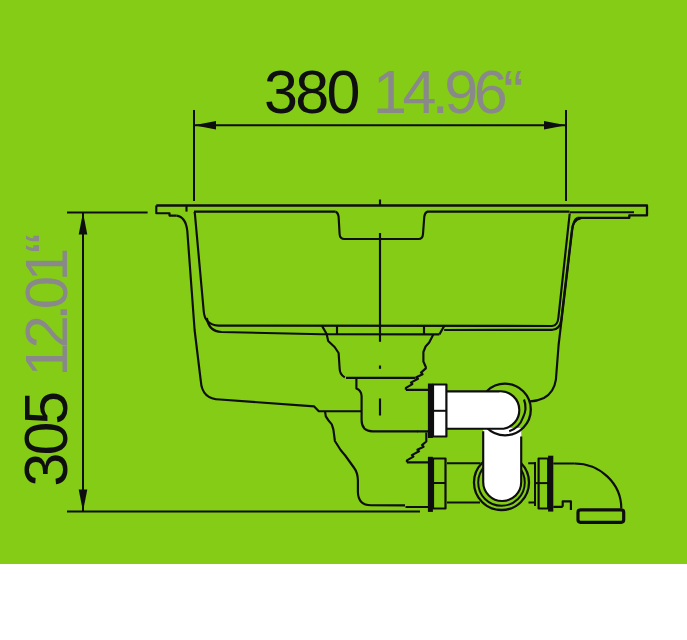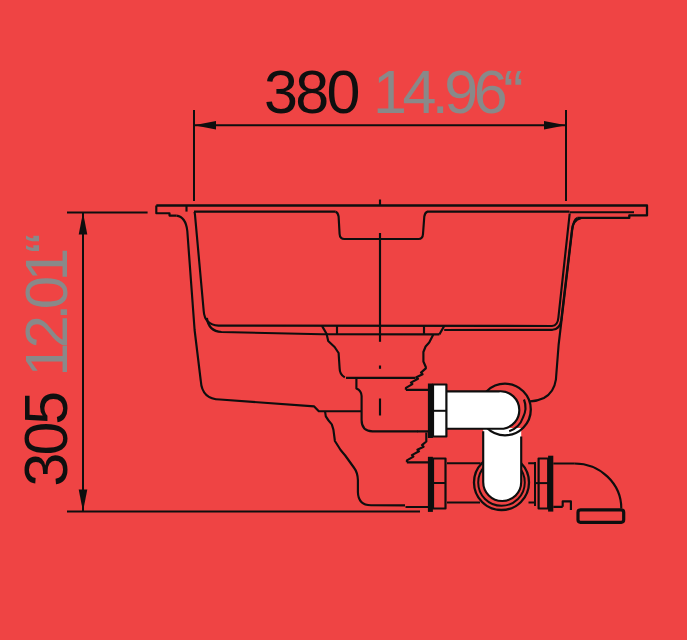--- a/index.html
+++ b/index.html
@@ -1,16 +1,16 @@
 <!DOCTYPE html>
 <html><head>
 <meta charset="utf-8">
 <style>
 html,body{margin:0;padding:0;background:#fff;}
-#page{position:relative;width:687px;height:640px;background:#ef4444;overflow:hidden;}
+#page{position:relative;width:687px;height:564px;background:#84cc16;overflow:hidden;}
 svg{position:absolute;left:0;top:0;}
 text{font-family:"Liberation Sans",sans-serif;}
 </style>
 </head>
 <body>
 <div id="page">
 <svg width="687" height="640" viewBox="0 0 687 640" fill="none" stroke="#0e0e0e" stroke-width="2.15" stroke-linecap="butt" stroke-linejoin="round">
 
 <text x="264" y="112.5" font-size="61" fill="#0f0f0f" stroke="none" letter-spacing="-2.7">380</text>
 

